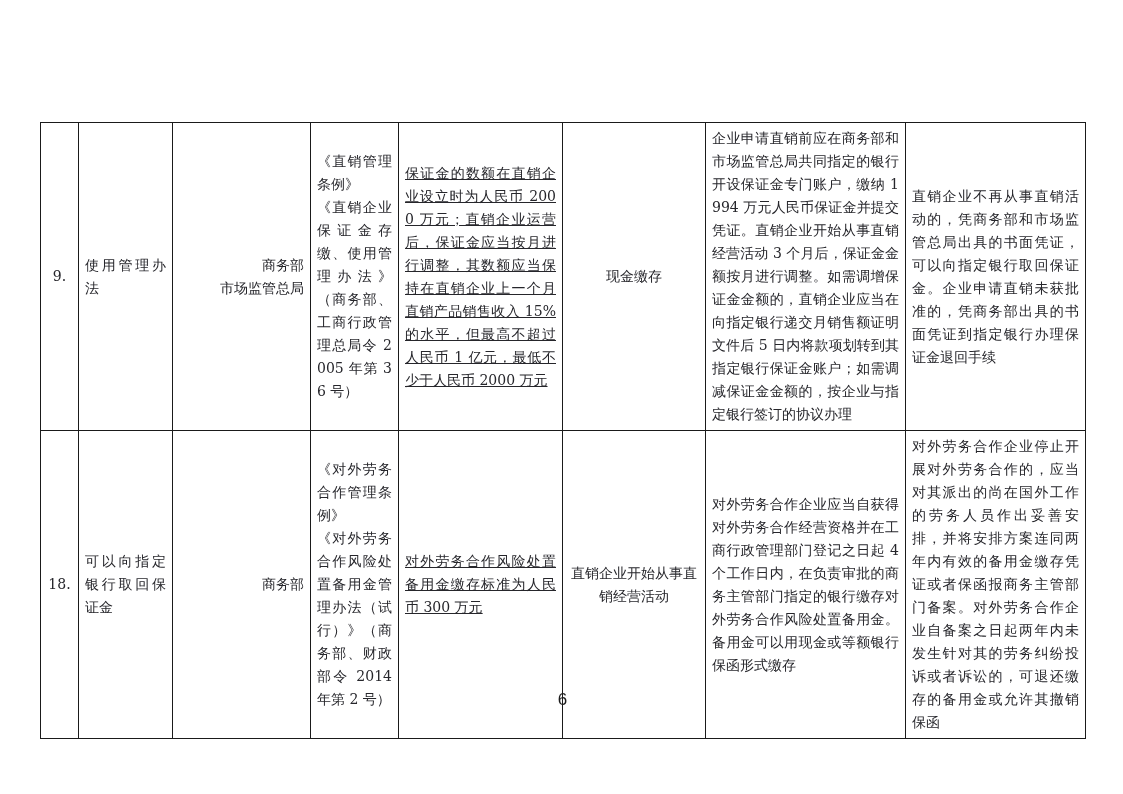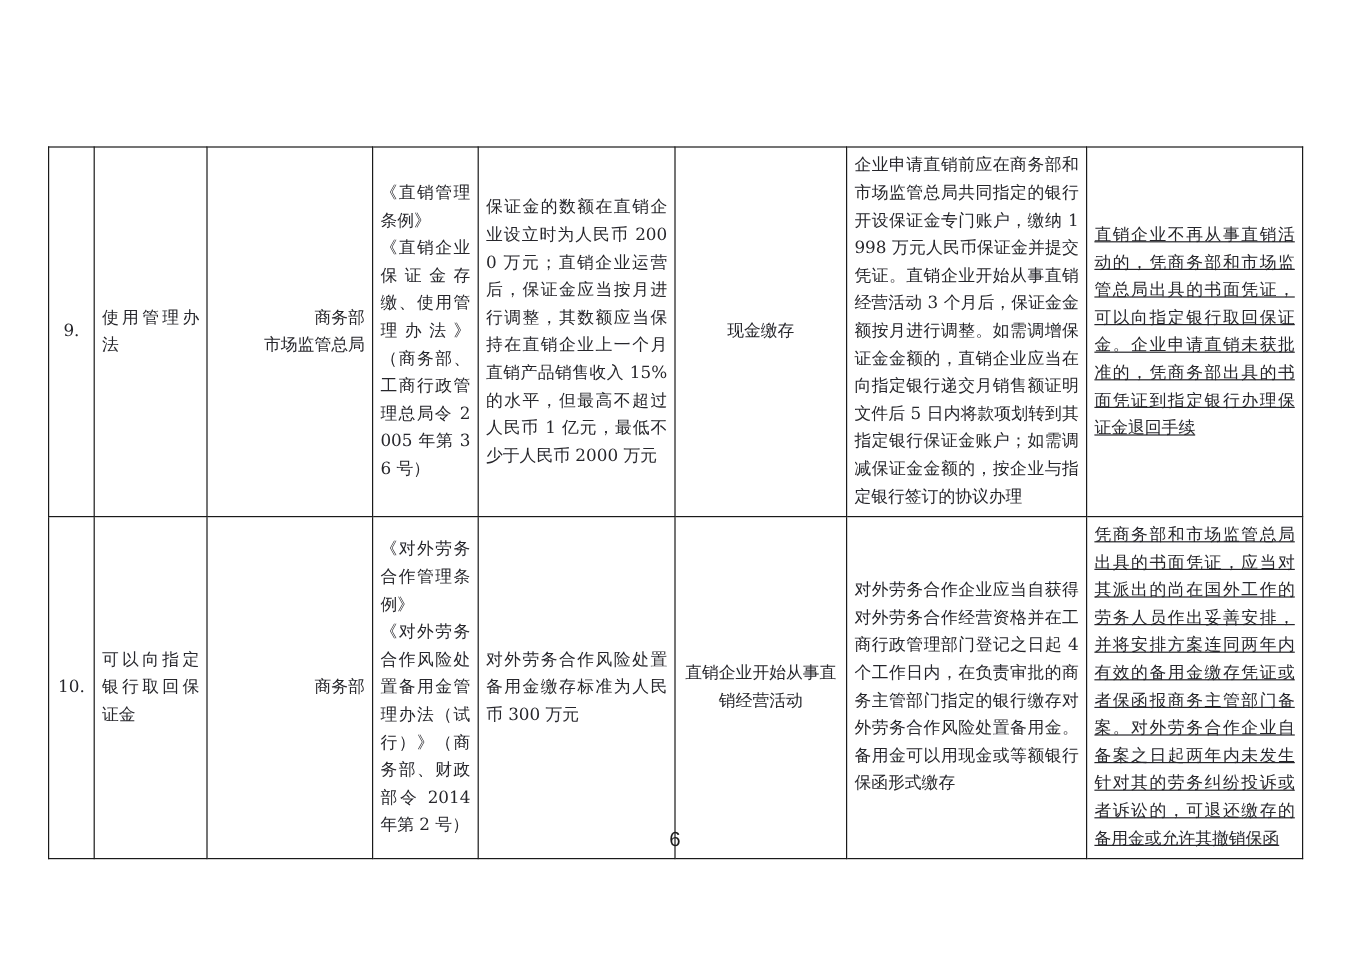--- a/index.html
+++ b/index.html
@@ -33,24 +33,24 @@
     word-break: break-all;
     overflow: hidden;
   }
   tr.row-9  { height: 276px; }
   tr.row-10 { height: 260px; }
 
   td.c-no    { text-align: center; padding-left: 2px; padding-right: 2px; }
   td.c-name  { text-align: justify; padding-left: 8px; padding-right: 6px; }
   td.c-dept  { text-align: right; white-space: pre-line; }
   td.c-reg   { text-align: justify; white-space: pre-line; padding-left: 8px; padding-right: 7px; }
-  td.c-std   { text-align: justify; padding-left: 9px; padding-right: 8px; }
+  td.c-std   { text-align: justify; padding-left: 9px; padding-right: 8px; text-decoration: underline; }
   td.c-form  { text-align: center; margin-left: 48px; }
   td.c-proc  { text-align: justify; padding-left: 7px; padding-right: 5px; }
-  td.c-ref   { text-align: justify; padding-left: 7px; padding-right: 6px; text-decoration: underline; }
+  td.c-ref   { text-align: justify; padding-left: 7px; padding-right: 6px; }
 
   .page-number {
     position: absolute;
     left: 40px;
     width: 1045px;
     top: 690px;
     text-align: center;
     font-family: "Liberation Sans", "DejaVu Sans", sans-serif;
     font-size: 17px;
     color: #1b1b1b;
@@ -75,32 +75,32 @@
     <tbody>
       <tr class="row-9">
         <td class="c-no">9.</td>
         <td class="c-name">使用管理办法</td>
         <td class="c-dept">商务部
 市场监管总局</td>
         <td class="c-reg">《直销管理条例》
 《直销企业保证金存缴、使用管理办法》（商务部、工商行政管理总局令 2005 年第 36 号）</td>
         <td class="c-std">保证金的数额在直销企业设立时为人民币 2000 万元；直销企业运营后，保证金应当按月进行调整，其数额应当保持在直销企业上一个月直销产品销售收入 15%的水平，但最高不超过人民币 1 亿元，最低不少于人民币 2000 万元</td>
         <td class="c-form">现金缴存</td>
-        <td class="c-proc">企业申请直销前应在商务部和市场监管总局共同指定的银行开设保证金专门账户，缴纳 1998 万元人民币保证金并提交凭证。直销企业开始从事直销经营活动 3 个月后，保证金金额按月进行调整。如需调增保证金金额的，直销企业应当在向指定银行递交月销售额证明文件后 5 日内将款项划转到其指定银行保证金账户；如需调减保证金金额的，按企业与指定银行签订的协议办理</td>
+        <td class="c-proc">企业申请直销前应在商务部和市场监管总局共同指定的银行开设保证金专门账户，缴纳 1994 万元人民币保证金并提交凭证。直销企业开始从事直销经营活动 3 个月后，保证金金额按月进行调整。如需调增保证金金额的，直销企业应当在向指定银行递交月销售额证明文件后 5 日内将款项划转到其指定银行保证金账户；如需调减保证金金额的，按企业与指定银行签订的协议办理</td>
         <td class="c-ref">直销企业不再从事直销活动的，凭商务部和市场监管总局出具的书面凭证，可以向指定银行取回保证金。企业申请直销未获批准的，凭商务部出具的书面凭证到指定银行办理保证金退回手续</td>
       </tr>
       <tr class="row-10">
-        <td class="c-no">10.</td>
+        <td class="c-no">18.</td>
         <td class="c-name">可以向指定银行取回保证金</td>
         <td class="c-dept">商务部</td>
         <td class="c-reg">《对外劳务合作管理条例》
 《对外劳务合作风险处置备用金管理办法（试行）》（商务部、财政部令 2014 年第 2 号）</td>
         <td class="c-std">对外劳务合作风险处置备用金缴存标准为人民币 300 万元</td>
         <td class="c-form">直销企业开始从事直销经营活动</td>
         <td class="c-proc">对外劳务合作企业应当自获得对外劳务合作经营资格并在工商行政管理部门登记之日起 4 个工作日内，在负责审批的商务主管部门指定的银行缴存对外劳务合作风险处置备用金。备用金可以用现金或等额银行保函形式缴存</td>
-        <td class="c-ref">凭商务部和市场监管总局出具的书面凭证，应当对其派出的尚在国外工作的劳务人员作出妥善安排，并将安排方案连同两年内有效的备用金缴存凭证或者保函报商务主管部门备案。对外劳务合作企业自备案之日起两年内未发生针对其的劳务纠纷投诉或者诉讼的，可退还缴存的备用金或允许其撤销保函</td>
+        <td class="c-ref">对外劳务合作企业停止开展对外劳务合作的，应当对其派出的尚在国外工作的劳务人员作出妥善安排，并将安排方案连同两年内有效的备用金缴存凭证或者保函报商务主管部门备案。对外劳务合作企业自备案之日起两年内未发生针对其的劳务纠纷投诉或者诉讼的，可退还缴存的备用金或允许其撤销保函</td>
       </tr>
     </tbody>
   </table>
 
   <div class="page-number">6</div>
 
 </div>
 
 </body></html>

